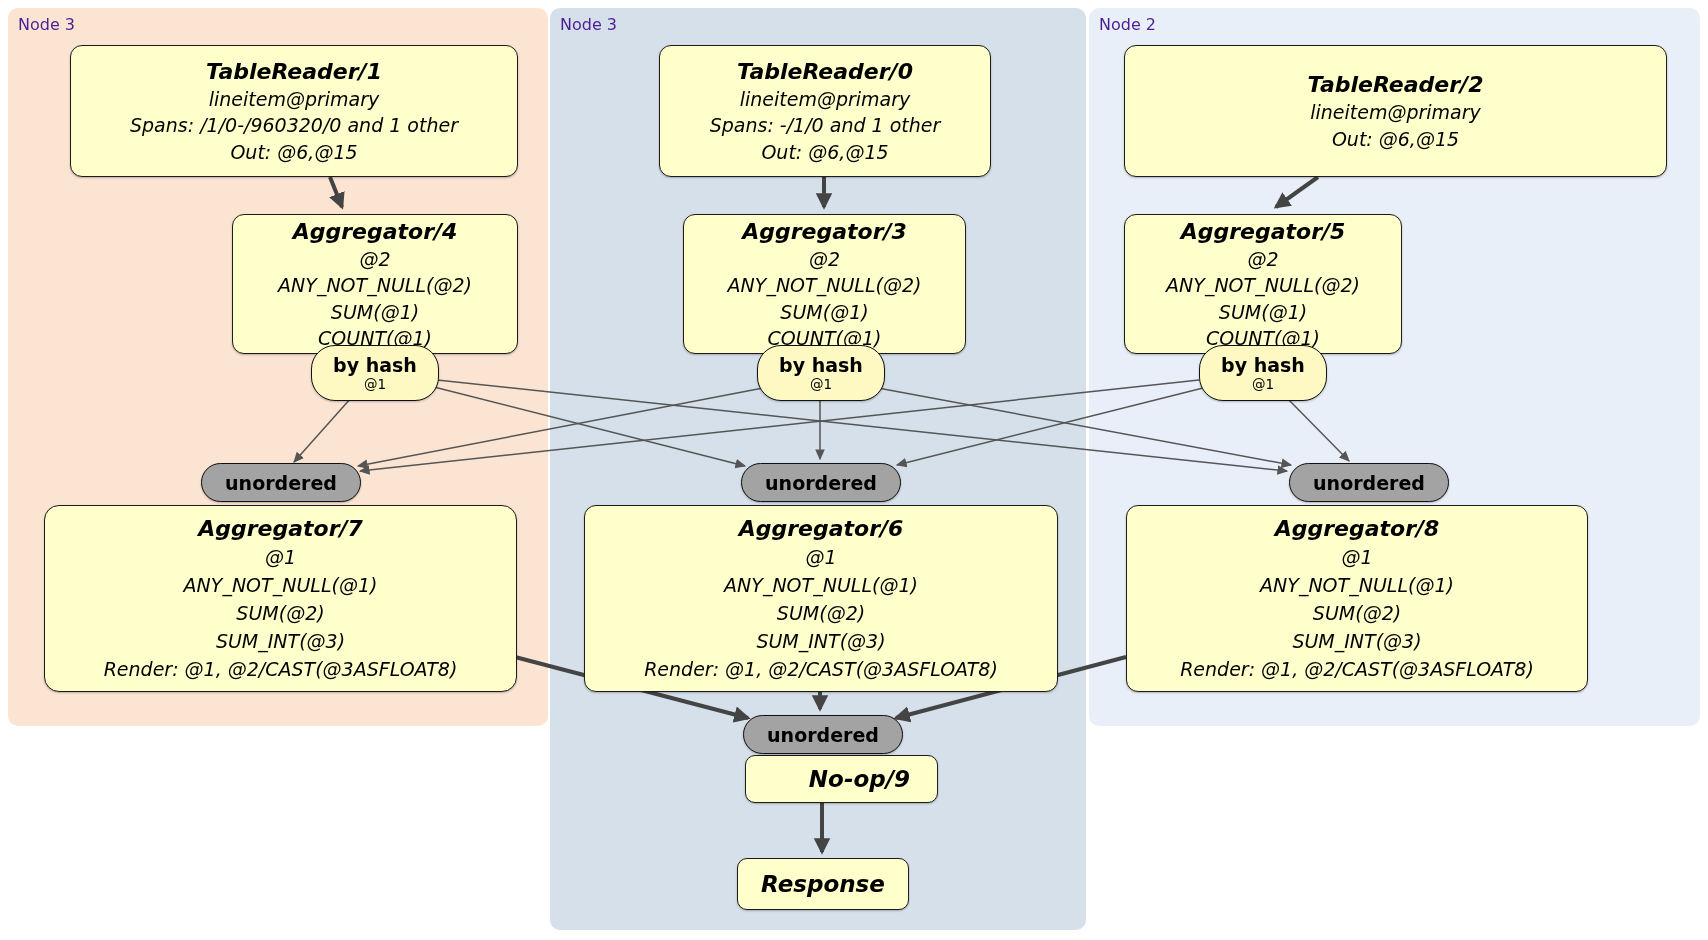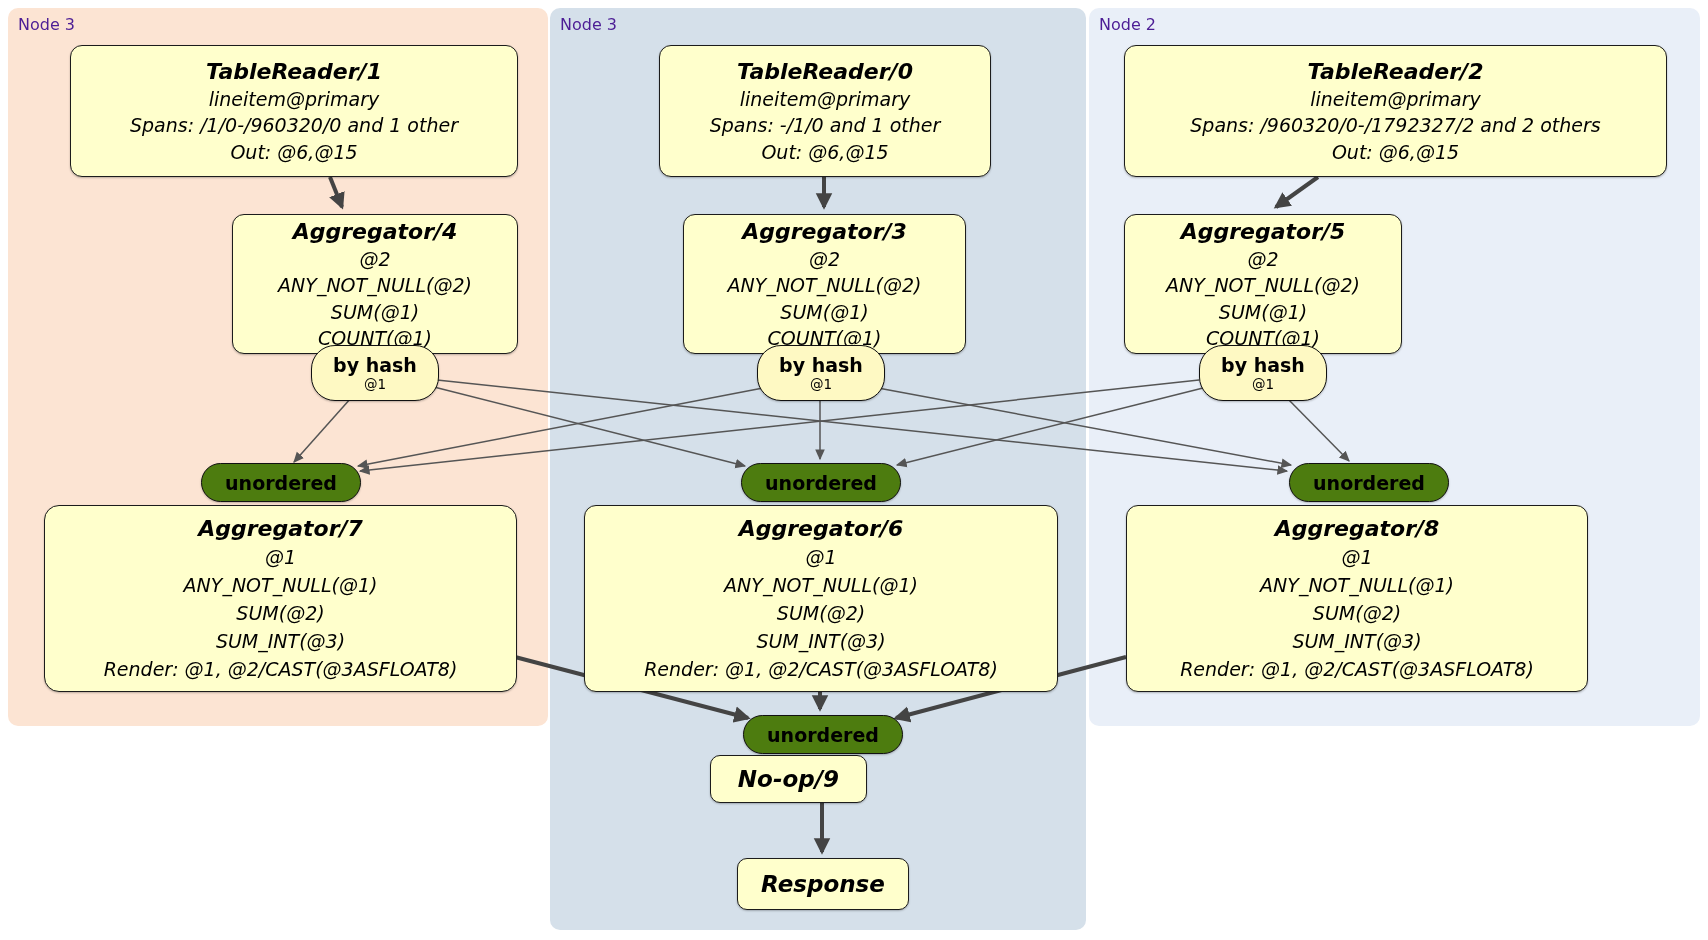--- a/index.html
+++ b/index.html
@@ -22,21 +22,21 @@
   .pbox-title{font-weight:bold;font-size:22px;line-height:29px;white-space:nowrap;}
   .pbox-line{font-size:19px;line-height:26.5px;white-space:nowrap;}
   .bigline .pbox-line{line-height:28px;}
   .oval{
     position:absolute;z-index:4;display:flex;flex-direction:column;justify-content:center;align-items:center;
     border:1.8px solid #111;box-shadow:0 1px 2px rgba(0,0,0,0.25);
   }
   .router{background:#fef9c3;border-radius:24px;}
   .router .oval-label{font-weight:bold;font-size:19px;line-height:21px;}
   .router .oval-sublabel{font-size:13.5px;line-height:16px;}
-  .sync{background:#4d7c0f;border-radius:20px;text-align:center;}
+  .sync{background:#a3a3a3;border-radius:20px;text-align:center;}
   .sync .oval-label{font-weight:bold;font-size:19px;line-height:20px;}
   .termbox{border-radius:10px;}
   .termbox .pbox-title{font-size:23px;}
 </style>
 </head>
 <body>
 
 <div class="canvas">
 
   <div class="region region-n3">
@@ -144,21 +144,20 @@
     <div class="pbox-line">@1</div>
     <div class="pbox-line">ANY_NOT_NULL(@1)</div>
     <div class="pbox-line">SUM(@2)</div>
     <div class="pbox-line">SUM_INT(@3)</div>
     <div class="pbox-line">Render: @1, @2/CAST(@3ASFLOAT8)</div>
   </div>
 
   <div class="pbox" style="left:1124px;top:45px;width:541px;height:130px;">
     <div class="pbox-title">TableReader/2</div>
     <div class="pbox-line">lineitem@primary</div>
-    <div class="pbox-line">Spans: /960320/0-/1792327/2 and 2 others</div>
     <div class="pbox-line">Out: @6,@15</div>
   </div>
 
   <div class="pbox" style="left:1124px;top:214px;width:276px;height:138px;">
     <div class="pbox-title">Aggregator/5</div>
     <div class="pbox-line">@2</div>
     <div class="pbox-line">ANY_NOT_NULL(@2)</div>
     <div class="pbox-line">SUM(@1)</div>
     <div class="pbox-line">COUNT(@1)</div>
   </div>
@@ -178,21 +177,21 @@
     <div class="pbox-line">ANY_NOT_NULL(@1)</div>
     <div class="pbox-line">SUM(@2)</div>
     <div class="pbox-line">SUM_INT(@3)</div>
     <div class="pbox-line">Render: @1, @2/CAST(@3ASFLOAT8)</div>
   </div>
 
   <div class="oval sync" style="left:743px;top:715px;width:158px;height:37px;">
     <div class="oval-label">unordered</div>
   </div>
 
-  <div class="pbox termbox" style="left:710px;top:755px;width:155px;height:46px;">
+  <div class="pbox termbox" style="left:745px;top:755px;width:155px;height:46px;padding-left:36px;">
     <div class="pbox-title">No-op/9</div>
   </div>
 
   <div class="pbox termbox" style="left:737px;top:858px;width:170px;height:50px;">
     <div class="pbox-title">Response</div>
   </div>
 
 </div>
 
 </body></html>

